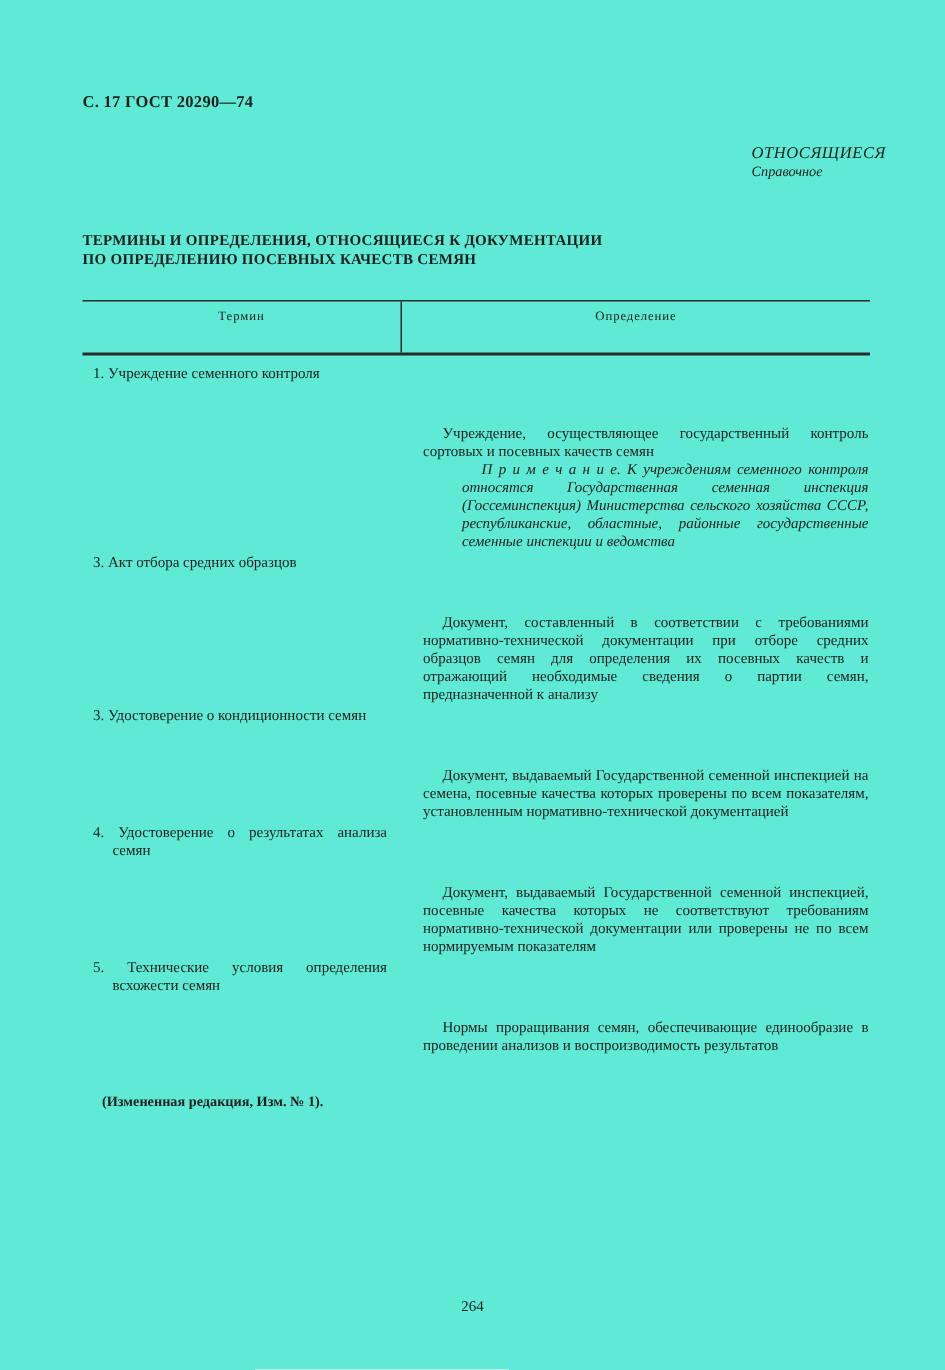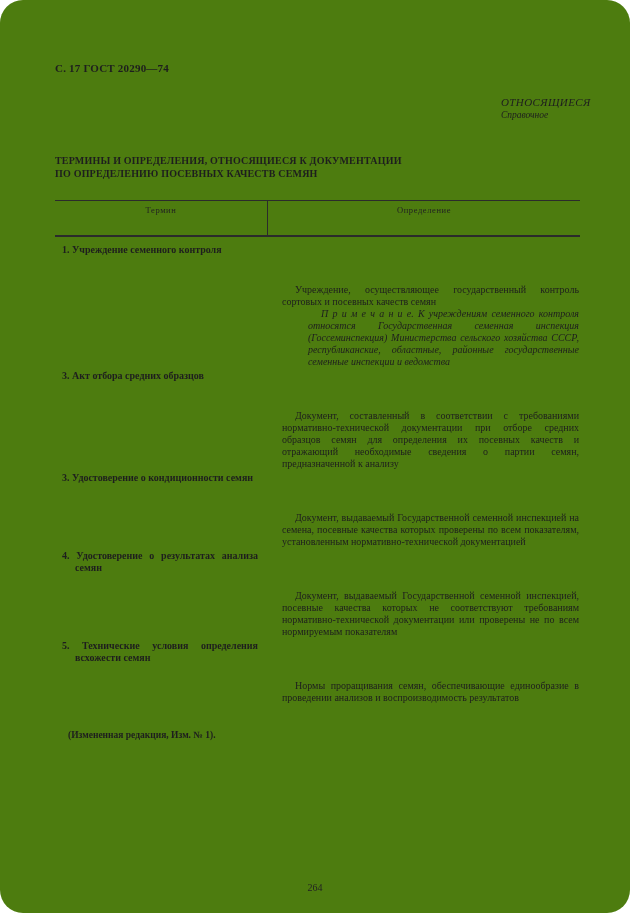--- a/index.html
+++ b/index.html
@@ -2,21 +2,21 @@
 <html><head>
 <meta charset="utf-8">
 <style>
   * { margin:0; padding:0; box-sizing:border-box; }
   html, body { background:#ffffff; }
   body {
     width:630px; height:913px; position:relative; overflow:hidden;
     font-family:"Liberation Serif","DejaVu Serif",serif;
     color:#1e1e1e;
   }
-  .page { position:absolute; inset:0; padding:62px 50px 0 55px; background:#4d7c0f;border-radius:23px; }
+  .page { position:absolute; inset:0; padding:62px 50px 0 55px; background:#5eead4; }
 
   .doc-header { font-weight:bold; font-size:11px; letter-spacing:0.2px; }
 
   .appendix { margin-top:22px; margin-left:446px; font-style:italic; }
   .appendix-title { font-size:11px; letter-spacing:0.4px; }
   .appendix-sub { font-size:9.5px; margin-top:2px; }
 
   .main-title { margin-top:34px; text-align:left; font-weight:bold;
                 font-size:10px; line-height:13px; letter-spacing:0.2px; }
 
@@ -24,30 +24,30 @@
   .tbl-head { display:grid; grid-template-columns:213px 1fr; }
   .tbl-head .hcell { font-size:8.5px; text-align:center; padding:4px 0 20px;
                      letter-spacing:0.6px; color:#222; }
   .tbl-head .hcell.first { border-right:1px solid #2b2b2b; }
   .dblrule { height:1px; border-top:1px solid #2b2b2b; border-bottom:1px solid #2b2b2b; }
 
   .tbl-body { padding-top:7px; }
   .tbl-row { display:grid; grid-template-columns:213px 1fr; }
   .tbl-row + .tbl-row { margin-top:2px; }
 
-  .term { font-weight:bold; font-size:10px; line-height:12px;
+  .term { font-weight:normal; font-size:10px; line-height:12px;
           padding:0 10px 0 20px; text-indent:-13px; text-align:justify; }
   .defs { font-size:10px; line-height:12px; padding-left:14px; padding-right:1px;
           text-align:justify; }
   .def  { text-indent:13px;margin-top:40px; }
   .note { margin-left:26px; text-indent:13px;font-style:italic; }
 
   .amendment { margin-top:26px; margin-left:13px; font-weight:bold; font-size:9.5px; }
 
-  .page-number { position:absolute; left:0; right:0; bottom:20px;
+  .page-number { position:absolute; left:0; right:0; bottom:36px;
                  text-align:center; font-size:10px; color:#222; }
 </style>
 </head>
 <body>
 
 <div class="page">
 
   <div class="doc-header">С. 17 ГОСТ 20290—74</div>
 
   <div class="appendix">

